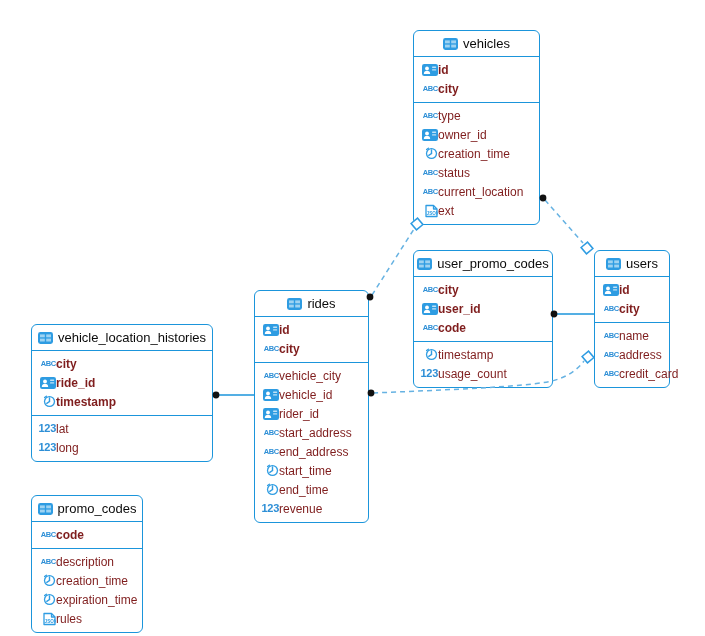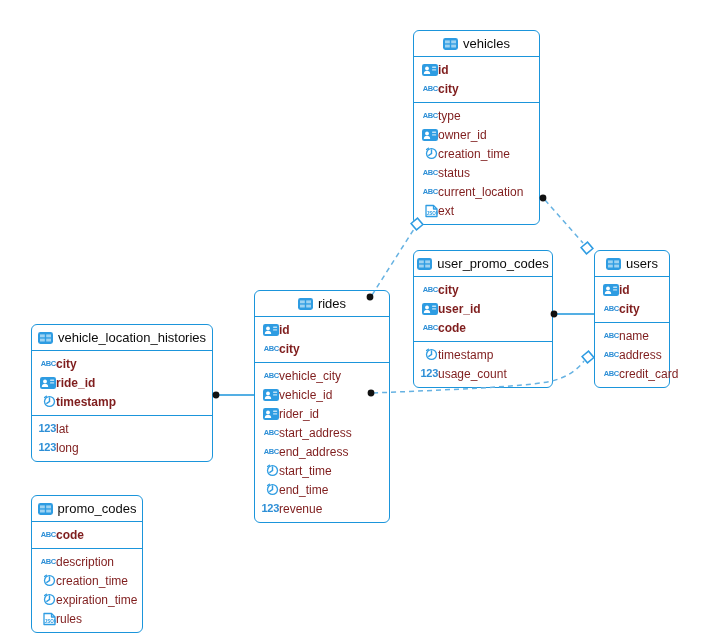--- a/index.html
+++ b/index.html
@@ -257,21 +257,21 @@
         </div>
         <div class="row">
           <span class="ic">
             <span class="abc">ABC</span>
           </span>
           <span class="lbl">credit_card</span>
         </div>
       </div>
   </div>
 
-  <div class="tbl" style="left:254px;top:290px;width:136px;">
+  <div class="tbl" style="left:254px;top:290px;width:115px;">
     <div class="hdr">
       <span class="ic t-ic">
           <svg width="15" height="12" viewBox="0 0 15 12">
             <rect x="0" y="0" width="15" height="12" rx="2.4" fill="#2e9ce2"></rect>
             <rect x="2" y="2.4" width="4.8" height="2.9" fill="#9ed3f2"></rect>
             <rect x="8.2" y="2.4" width="4.8" height="2.9" fill="#9ed3f2"></rect>
             <rect x="2" y="6.6" width="4.8" height="2.9" fill="#9ed3f2"></rect>
             <rect x="8.2" y="6.6" width="4.8" height="2.9" fill="#9ed3f2"></rect>
           </svg>
         </span>

